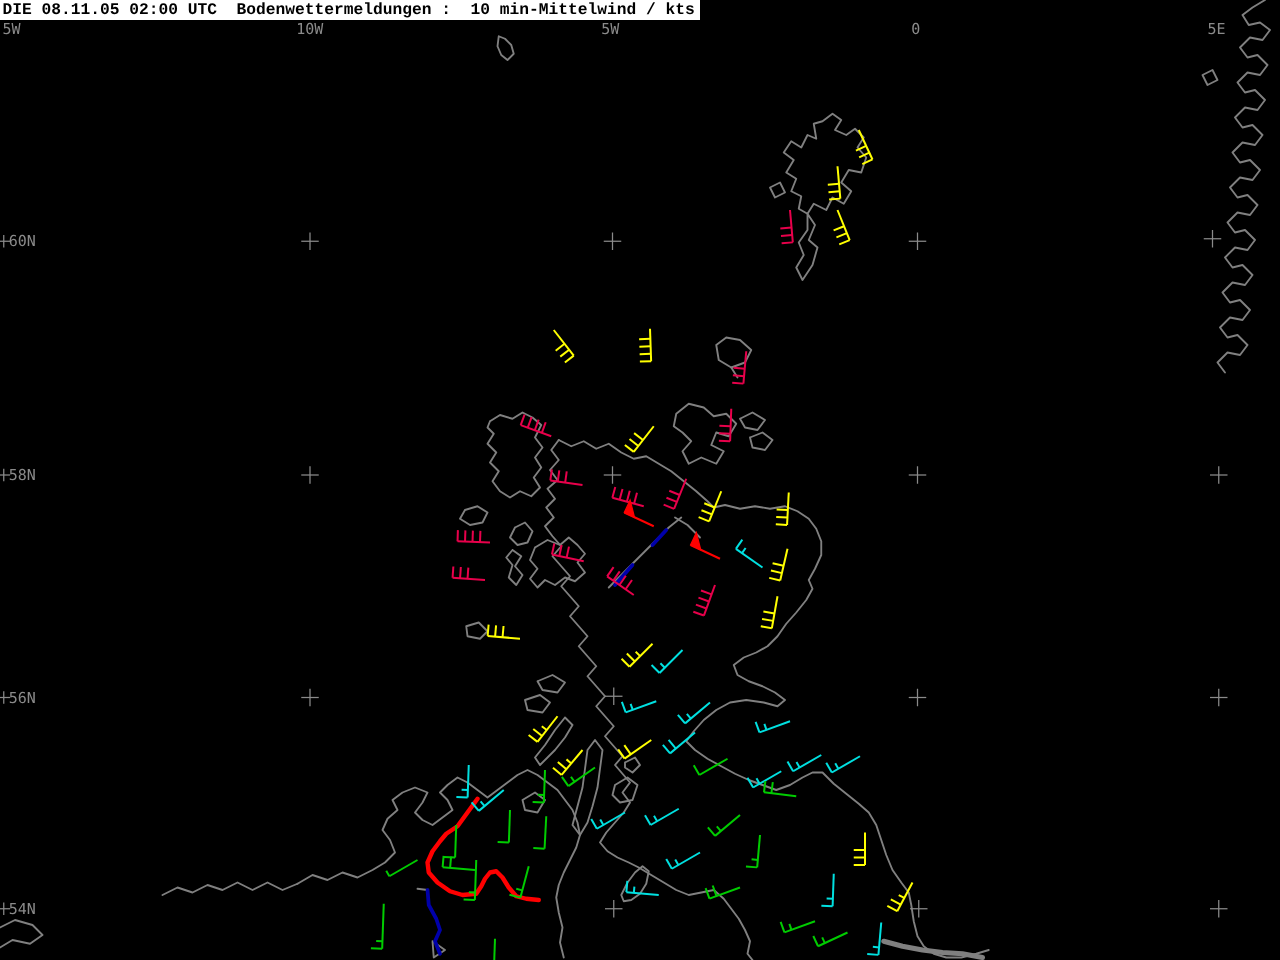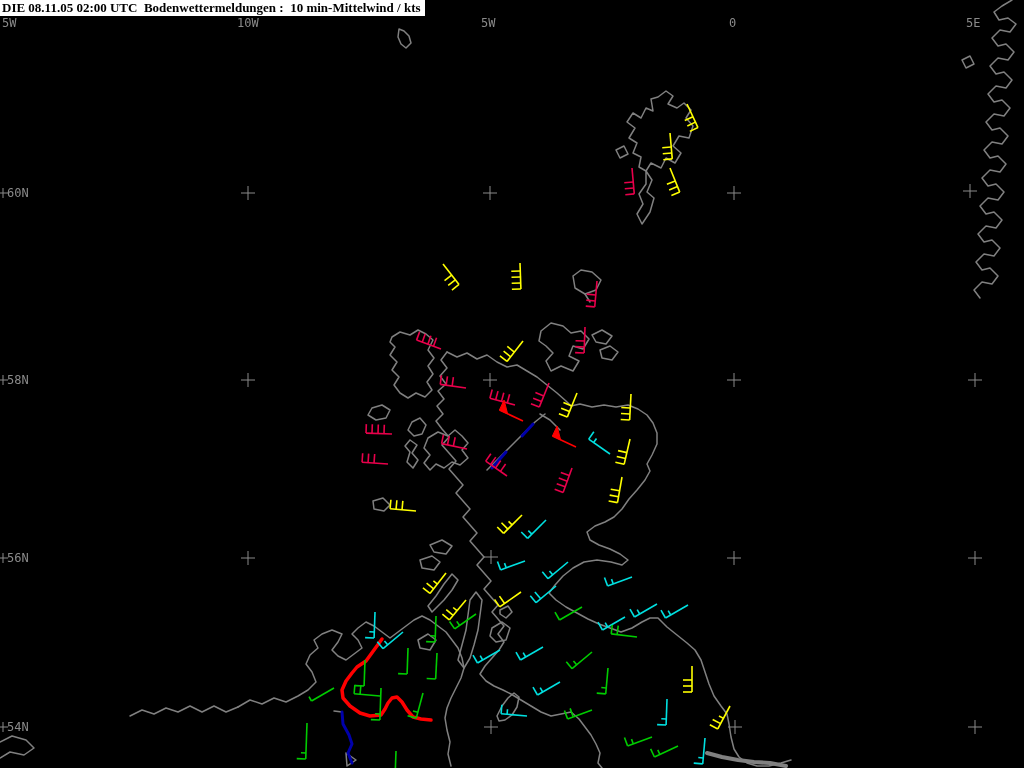--- a/index.html
+++ b/index.html
@@ -1,20 +1,20 @@
 <!DOCTYPE html>
 <html><head>
 <meta charset="utf-8">
 <style>
   html,body{margin:0;padding:0;background:#000;}
   #screen{position:relative;width:1024px;height:768px;background:#000;overflow:hidden;
           font-family:"Liberation Sans",sans-serif;}
   #map-svg{position:absolute;left:0;top:0;}
   #title-bar{position:absolute;left:0;top:0;background:#ffffff;color:#000;
-             font-family:Liberation Serif, serif;font-weight:bold;font-size:13px;
+             font-family:Liberation Mono, monospace;font-weight:bold;font-size:13px;
              line-height:16px;height:16px;padding:0 4px 0 2px;white-space:pre;}
   .map-label{font-family:"DejaVu Sans Mono",monospace;font-size:12px;fill:#8a8a8a;}
 </style>
 </head>
 <body>
 
 <div id="screen">
   <svg id="map-svg" width="1024" height="768">
     <g id="layer-coast">
         <polyline points="658,97 666,91 673,96 668,104 677,108 684,103 691,110 686,118 693,126 689,138 679,136 673,146 681,153 675,163 666,158 661,168 651,163 646,171 639,167 641,157 633,153 637,143 629,138 635,128 627,122 633,113 641,118 646,108 653,111 651,99 658,97" fill="none" stroke="#808080" stroke-width="1.5" stroke-linejoin="round" stroke-linecap="round"></polyline>

